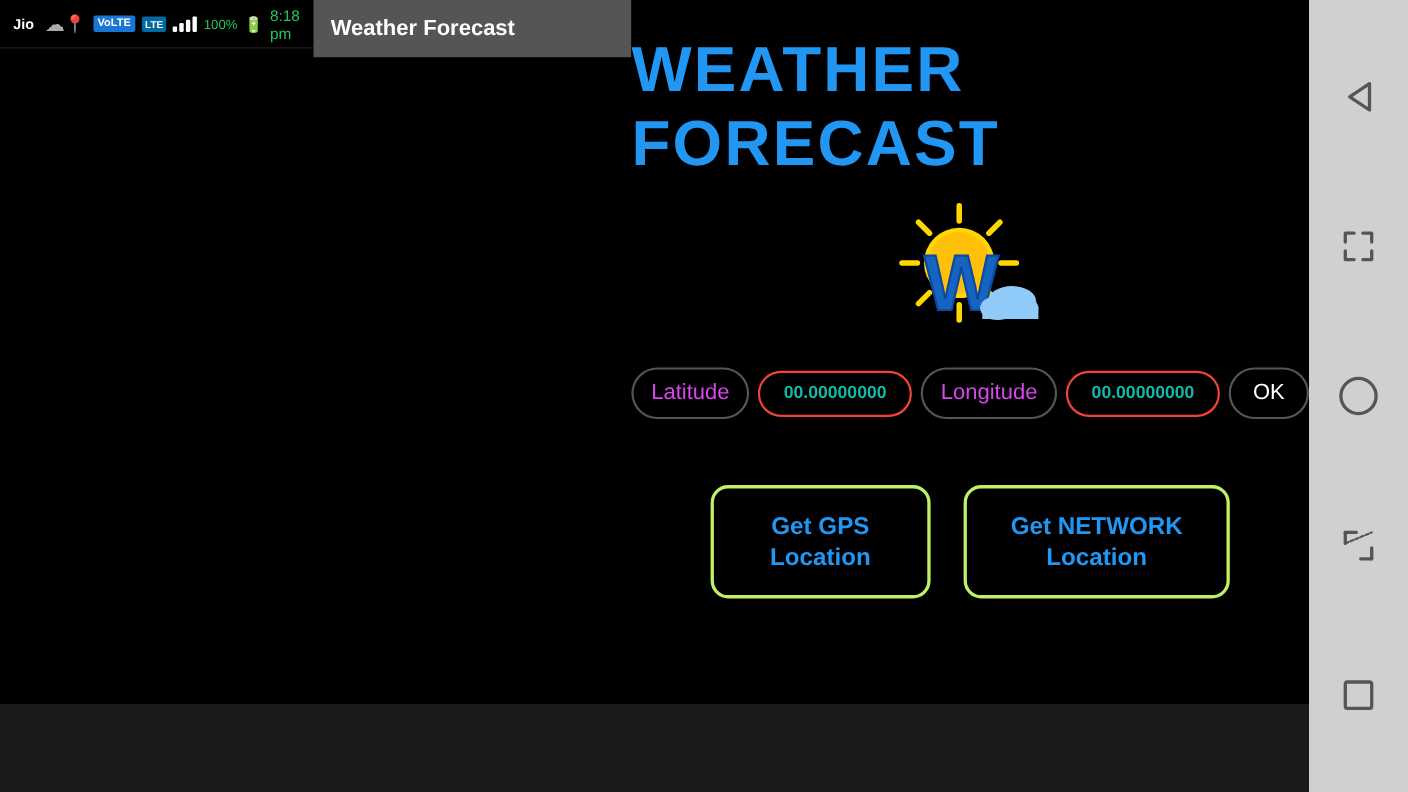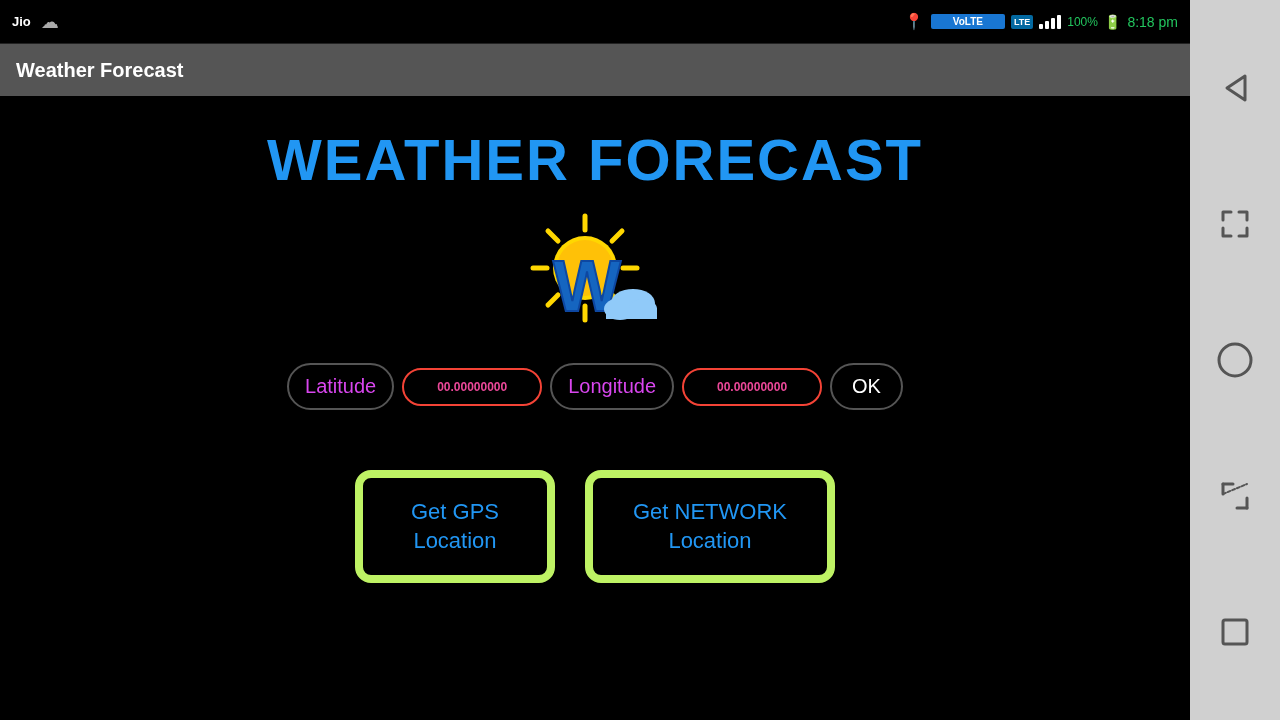--- a/index.html
+++ b/index.html
@@ -10,24 +10,23 @@
       overflow: hidden;
       display: flex;
       flex-direction: row;
       background: #1a1a1a;
       font-family: 'Arial', sans-serif;
     }
 
     
     #phone-screen {
       width: 1190px;
-      height: 720px;
+      height: 640px;
       background: #000;
       display: flex;
-      flex-direction: column;
       position: relative;
     }
 
     
     #status-bar {
       width: 100%;
       height: 44px;
       background: #000;
       display: flex;
       align-items: center;
@@ -62,21 +61,21 @@
     .location-pin {
       color: #fff;
       font-size: 16px;
     }
 
     .volte-badge {
       background: #1976d2;
       color: #fff;
       font-size: 10px;
       font-weight: bold;
-      padding: 2px 22px;
+      padding: 2px 4px;
       border-radius: 2px;
     }
 
     .lte-badge {
       background: #0369a1;
       color: #fff;
       font-size: 9px;
       font-weight: bold;
       padding: 2px 3px;
       border-radius: 2px;
@@ -164,22 +163,22 @@
     .label-text {
       color: #d946ef;
       font-size: 20px;
       font-weight: 500;
       padding: 10px 16px;
       border: 2px solid #555;
       border-radius: 30px;
     }
 
     .coord-input {
-      color: #ec4899;
-      font-size: 12px;
+      color: #14b8a6;
+      font-size: 16px;
       font-weight: bold;
       padding: 10px 14px;
       border: 2px solid #f44336;
       border-radius: 30px;
       background: transparent;
       min-width: 140px;
       text-align: center;
     }
 
     .ok-button {
@@ -195,23 +194,23 @@
 
     
     #action-buttons {
       display: flex;
       gap: 30px;
     }
 
     .action-btn {
       color: #2196F3;
       font-size: 22px;
-      font-weight: normal;
+      font-weight: bold;
       padding: 20px 40px;
-      border: 8px solid #bef264;
+      border: 3px solid #bef264;
       border-radius: 16px;
       background: transparent;
       cursor: pointer;
       text-align: center;
       min-width: 200px;
       line-height: 1.3;
     }
 
     
     #right-nav {

